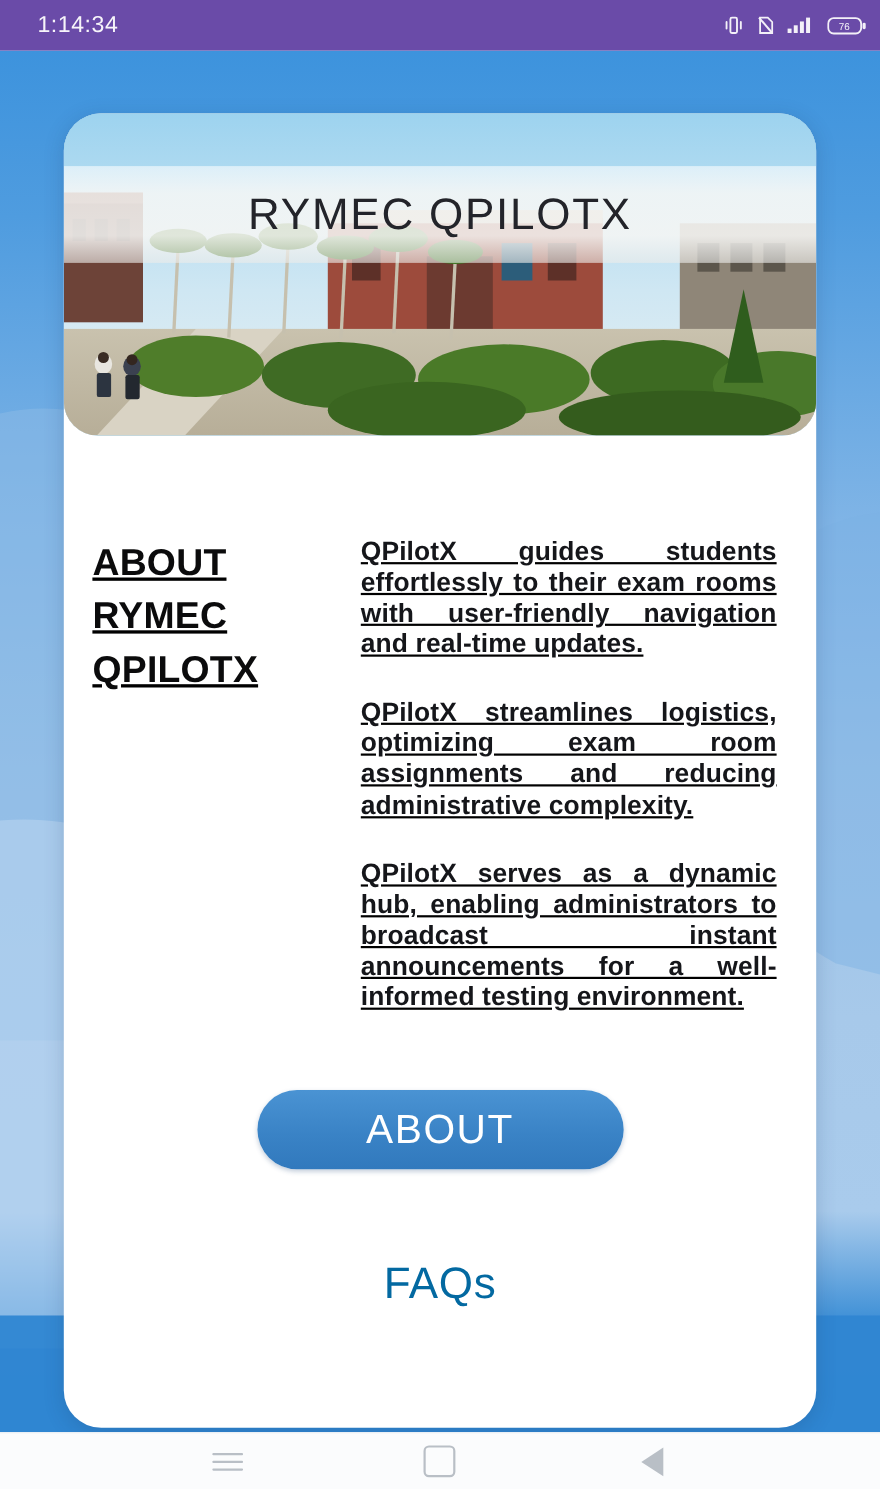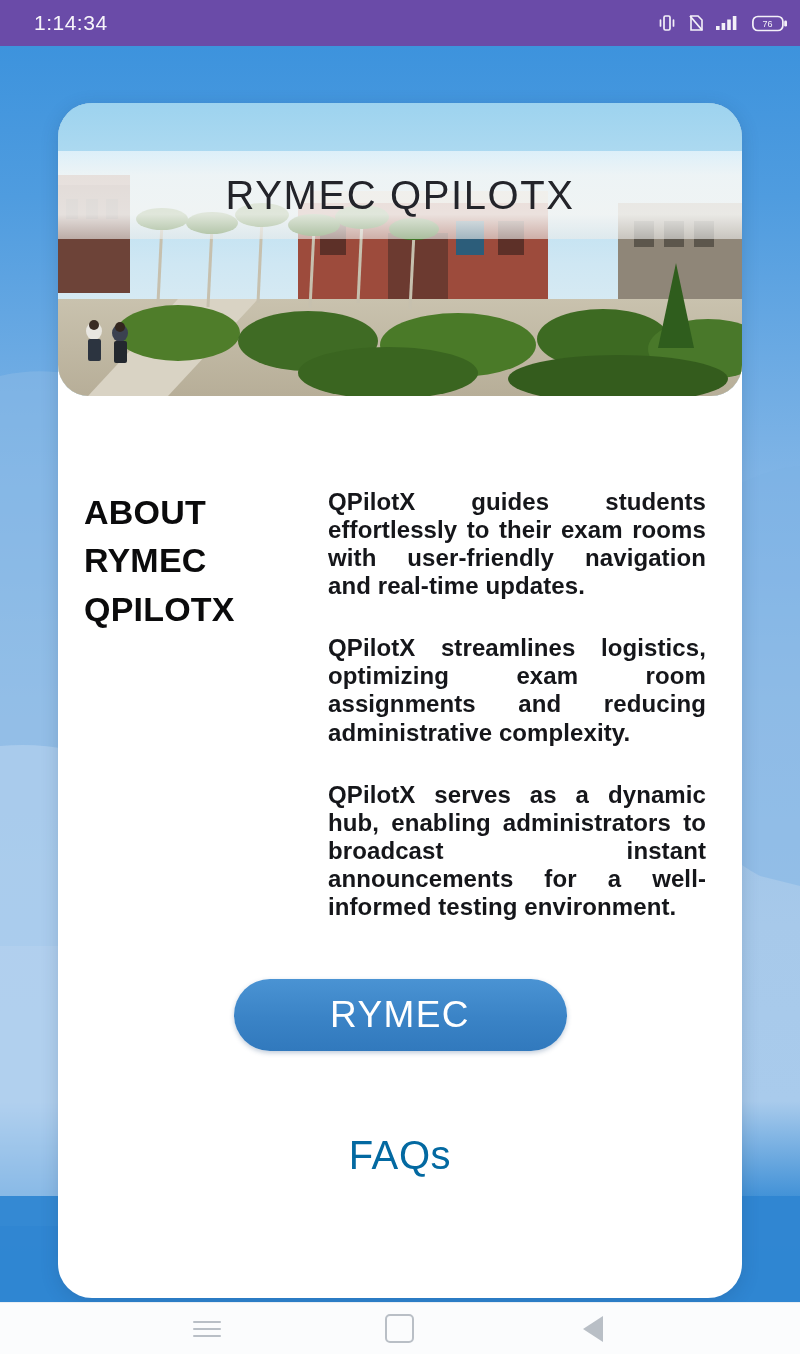--- a/index.html
+++ b/index.html
@@ -134,20 +134,21 @@
     font-family: "Liberation Sans", sans-serif;
     font-weight: 400;
     white-space: nowrap;
   }
 
   
   .about-wrap {
     display: flex;
     padding: 92px 36px 0 22px;
     box-sizing: border-box;
+    text-decoration: underline;
   }
   .about-heading {
     flex: 0 0 238px;
     font-size: 34px;
     font-weight: bold;
     line-height: 1.42;
     color: #0b0b0c;
     letter-spacing: 0.2px;
     padding-left: 4px;
   }
@@ -157,21 +158,21 @@
   }
   .para {
     font-size: 24px;
     line-height: 1.17;
     color: #15161a;
     font-weight: bold;
     text-align: justify;
     margin: 0 0 34px 0;
     letter-spacing: 0.1px;
   }
-  .para:last-child { margin-bottom: 0; }
+  .para:last-child { margin-bottom: 12px; }
 
   
   .actions {
     margin-top: 58px;
     display: flex;
     flex-direction: column;
     align-items: center;
   }
   .login-btn {
     width: 333px;
@@ -373,21 +374,21 @@
       <div class="about-wrap">
         <div class="about-heading">ABOUT RYMEC QPILOTX</div>
         <div class="about-body">
           <p class="para">QPilotX guides students effortlessly to their exam rooms with user-friendly navigation and real-time updates.</p>
           <p class="para">QPilotX streamlines logistics, optimizing exam room assignments and reducing administrative complexity.</p>
           <p class="para">QPilotX serves as a dynamic hub, enabling administrators to broadcast instant announcements for a well-informed testing environment.</p>
         </div>
       </div>
 
       <div class="actions">
-        <button class="login-btn">RYMEC</button>
+        <button class="login-btn">ABOUT</button>
         <div class="faq-link">FAQs</div>
       </div>
 
     </div>
   </div>
 
   <div class="navbar">
     <div class="nav-btn">
       <div class="hamburger">
         <span></span>

